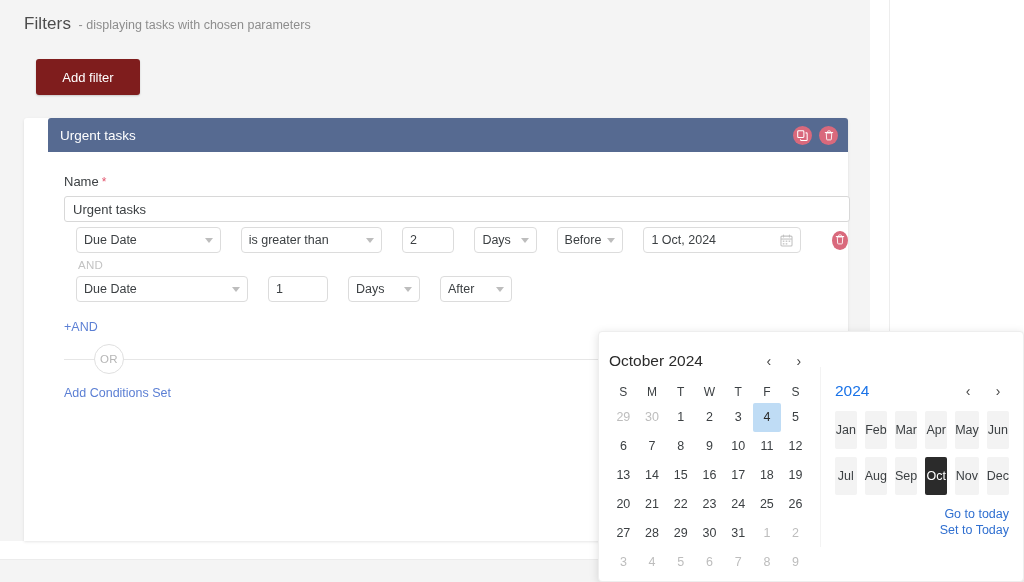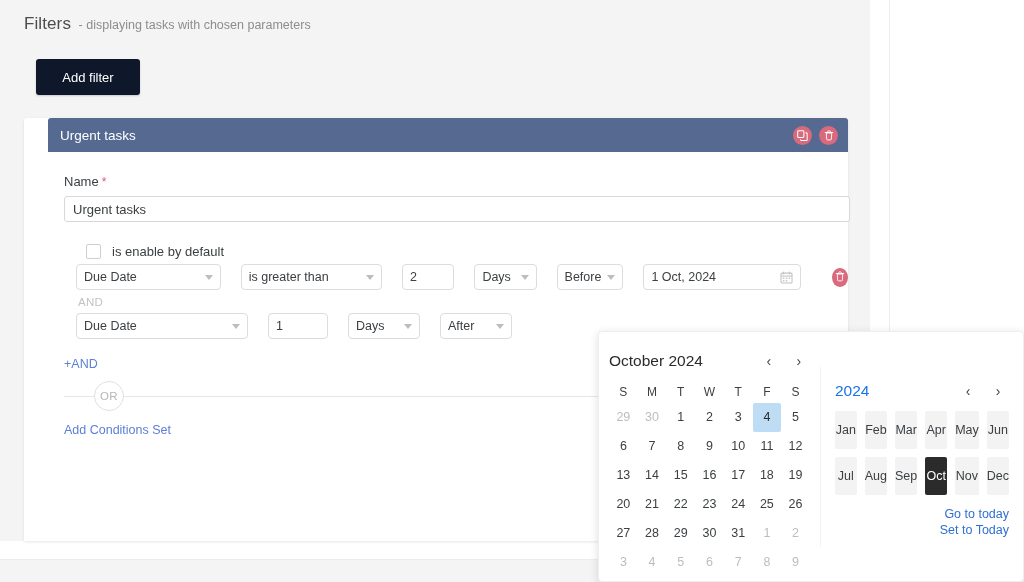--- a/index.html
+++ b/index.html
@@ -40,21 +40,21 @@
     letter-spacing:.1px;
   }
   #filters-sub {
     font-size:12.5px; color:#8d8d8d; margin-left:4px;
   }
 
   
   #add-filter-btn {
     position:absolute; left:36px; top:59px;
     width:104px; height:36px;
-    background:#0f172a; color:#ffffff;
+    background:#7f1d1d; color:#ffffff;
     border:none; border-radius:3px;
     font-family:"Liberation Sans", sans-serif;
     font-size:13px; cursor:pointer;
     box-shadow:0 1px 2px rgba(0,0,0,.18);
     display:flex; align-items:center; justify-content:center;
   }
 
   
   #filter-card {
     position:absolute; left:24px; top:118px;
@@ -290,24 +290,20 @@
     </div>
 
     <div id="card-body">
 
       <div class="field-label">
         <span>Name</span><span class="req-star">*</span>
       </div>
 
       <input id="name-input" type="text" value="Urgent tasks" style="">
 
-      <div id="enable-row">
-        <input id="enable-checkbox" type="checkbox" style="">
-        <span id="enable-label">is enable by default</span>
-      </div>
 
 
       
       <div class="cond-row">
         <div class="ctl w-field">
           <span class="ctl-text">Due Date</span>
           <span class="caret"></span>
         </div>
         <div class="ctl w-op">
           <span class="ctl-text">is greater than</span>

